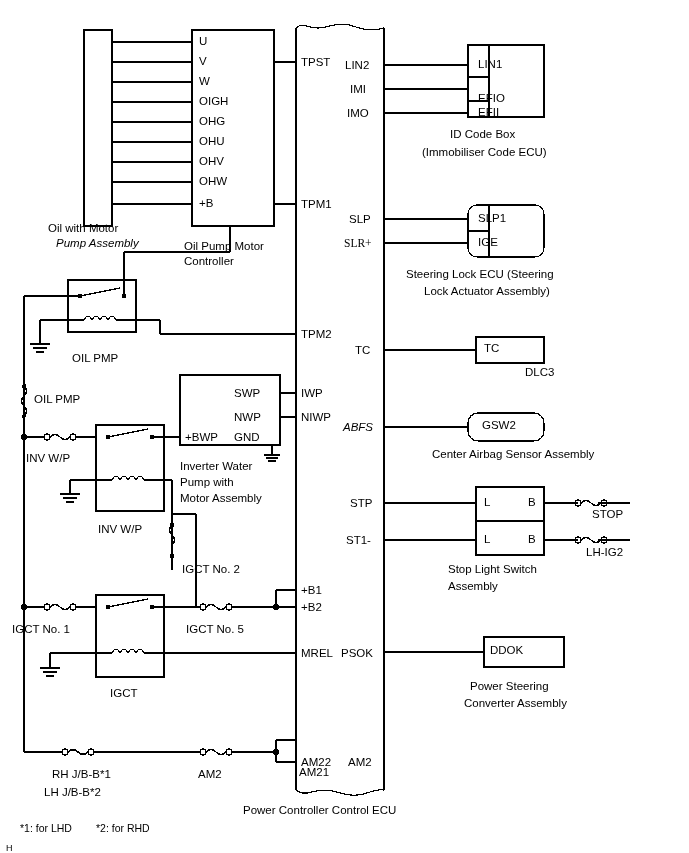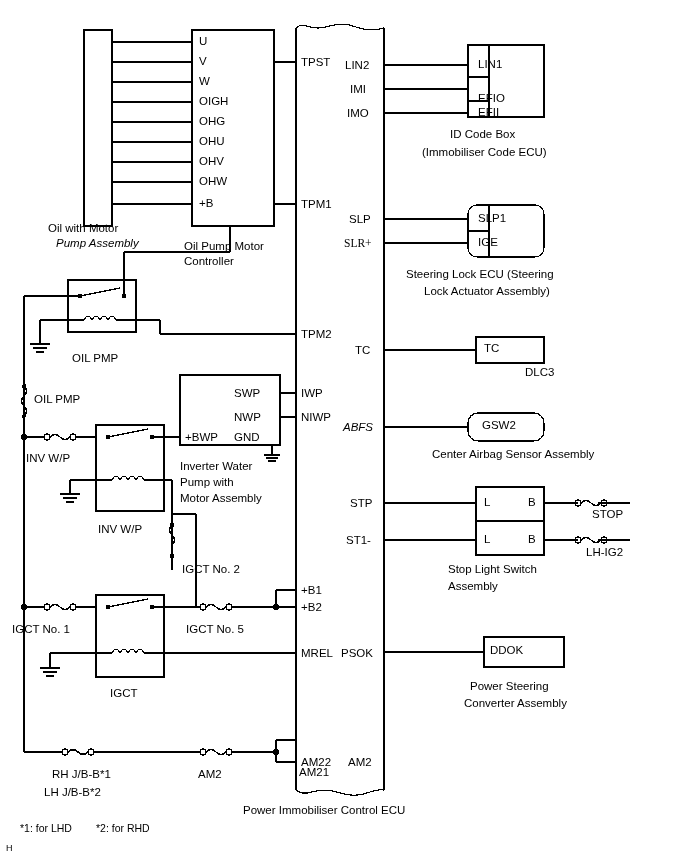--- a/index.html
+++ b/index.html
@@ -265,21 +265,21 @@
   <div class="lbl" style="left:347px; top:107px;">IMO</div>
   <div class="lbl" style="left:349px; top:213px;">SLP</div>
   <div class="lbl" style="left:344px; top:237px;font-family:Liberation Serif, serif;">SLR+</div>
   <div class="lbl" style="left:355px; top:344px;">TC</div>
   <div class="lbl" style="left:343px; top:421px;font-style:italic;">ABFS</div>
   <div class="lbl" style="left:350px; top:497px;">STP</div>
   <div class="lbl" style="left:346px; top:534px;">ST1-</div>
   <div class="lbl" style="left:341px; top:647px;">PSOK</div>
   <div class="lbl" style="left:348px; top:756px;">AM2</div>
 
-  <div class="lbl" style="left:243px; top:804px;">Power Immobiliser Control ECU</div>
+  <div class="lbl" style="left:243px; top:804px;">Power Controller Control ECU</div>
 
   <div class="lbl" style="left:478px; top:58px;">LIN1</div>
   <div class="lbl" style="left:478px; top:92px;">EFIO</div>
   <div class="lbl" style="left:478px; top:106px;">EFII</div>
   <div class="lbl" style="left:450px; top:128px;">ID Code Box</div>
   <div class="lbl" style="left:422px; top:146px;">(Immobiliser Code ECU)</div>
 
   <div class="lbl" style="left:478px; top:212px;">SLP1</div>
   <div class="lbl" style="left:478px; top:236px;">IGE</div>
   <div class="lbl" style="left:406px; top:268px;">Steering Lock ECU (Steering</div>

